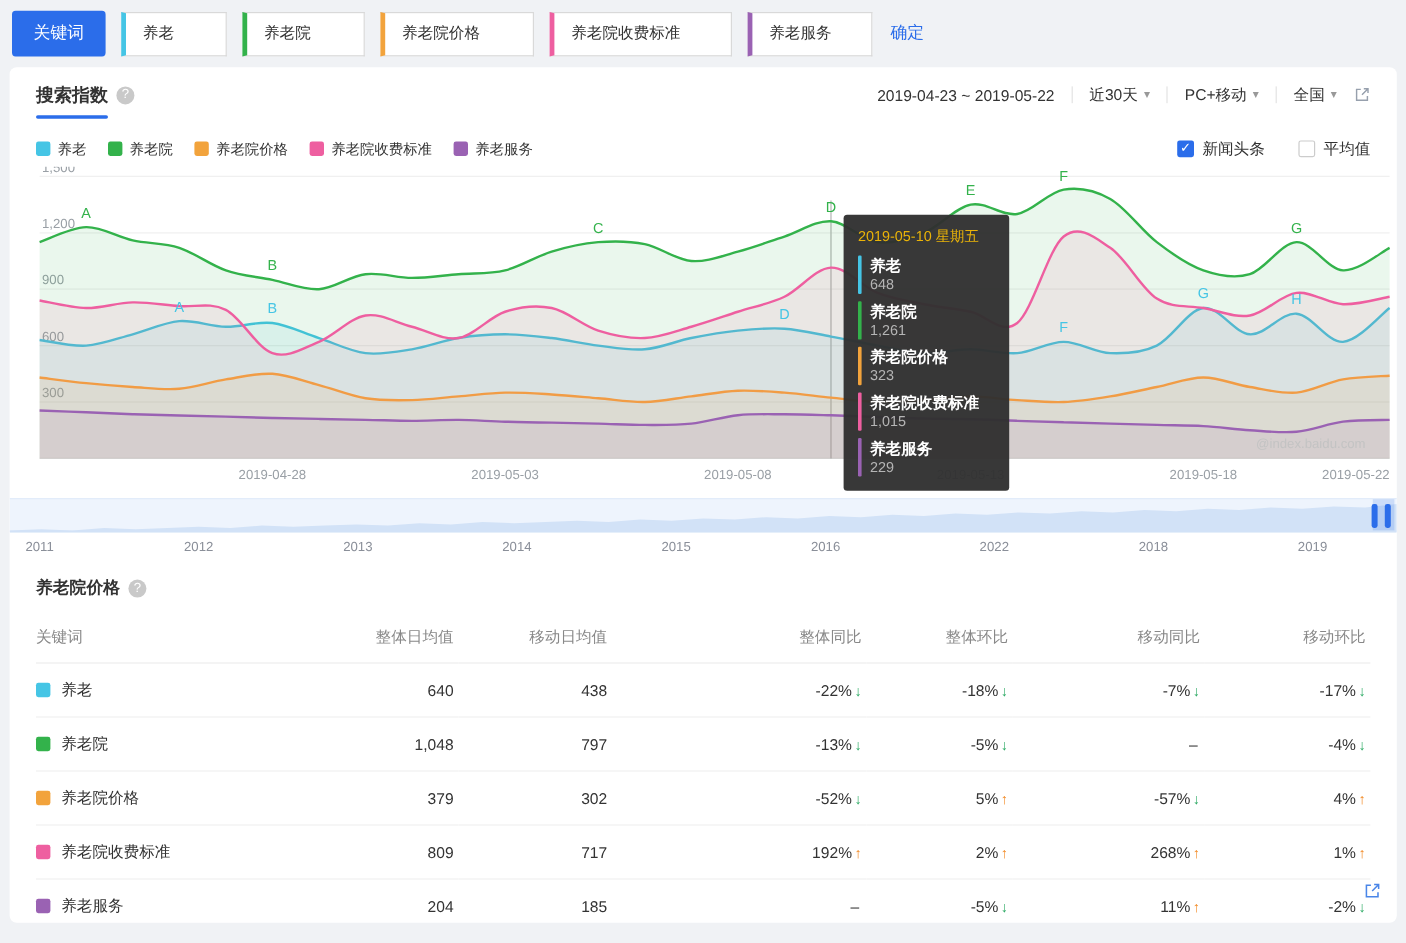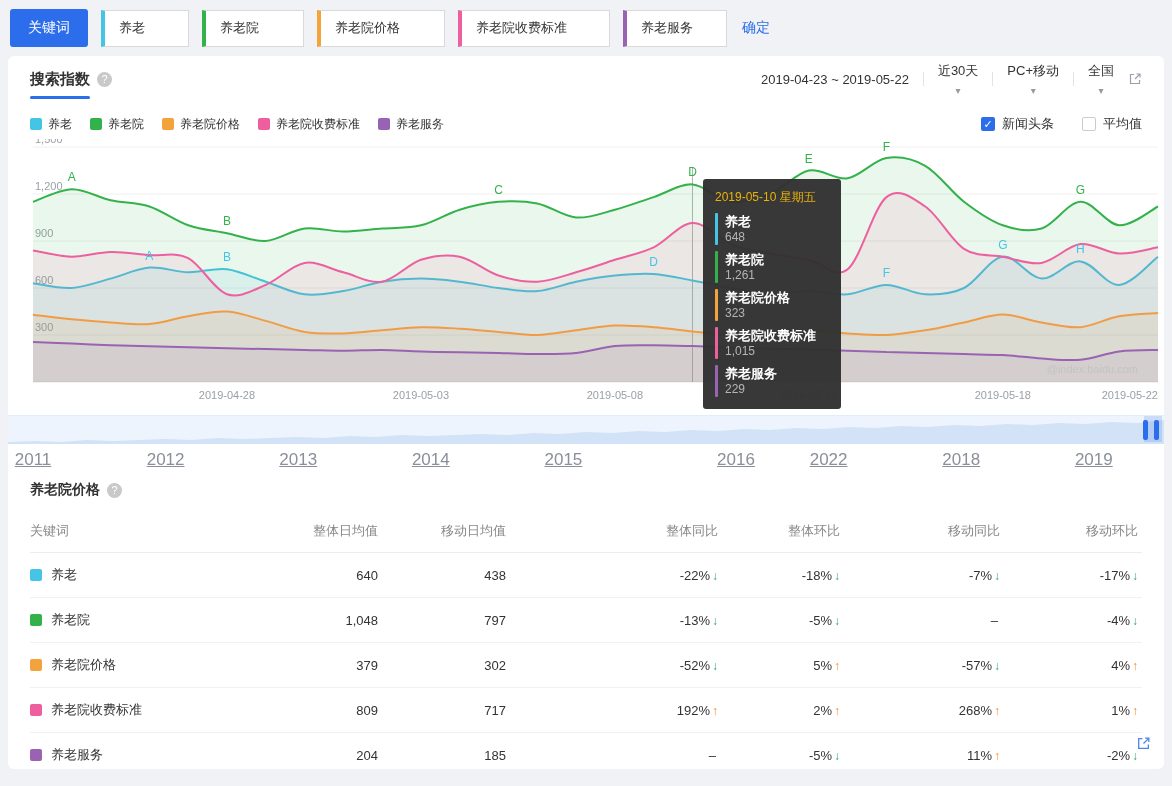--- a/index.html
+++ b/index.html
@@ -24,21 +24,21 @@
 
   .panel-header { display: flex; align-items: center; height: 46px; padding: 16px 22px; }
   .tab { position: relative; height: 46px; display: flex; align-items: center;
          font-size: 15px; font-weight: bold; cursor: pointer; }
   .tab::after { content: ""; position: absolute; left: 0; right: 0; bottom: 3px; height: 3px;
                 background: #2b6dea; border-radius: 2px; }
   .qmark { width: 15px; height: 15px; border-radius: 50%; background: #c9c9c9; color: #fff;
            font-size: 11px; line-height: 15px; text-align: center; margin-left: 7px; }
   .header-right { margin-left: auto; display: flex; align-items: center; font-size: 13px; }
   .sep { width: 1px; height: 14px; background: #e3e3e3; margin: 0 14px; }
-  .select { display: flex; align-items: center; gap: 5px; cursor: pointer; flex-direction: column; }
+  .select { display: flex; align-items: center; gap: 5px; cursor: pointer; }
   .caret { color: #999; font-size: 10px; }
   .ext-icon { margin-left: 14px; cursor: pointer; display: inline-flex; }
 
   
   .legend-row { display: flex; align-items: center; padding: 13px 22px 4px 22px; }
   .legend-item { display: flex; align-items: center; margin-right: 18px; font-size: 12px; cursor: pointer; }
   .sq { width: 12px; height: 12px; border-radius: 2px; margin-right: 6px; }
   .legend-right { margin-left: auto; display: flex; align-items: center; gap: 28px; font-size: 13px; }
   .cb-item { display: flex; align-items: center; cursor: pointer; }
   .cb { width: 14px; height: 14px; border-radius: 2px; margin-right: 7px; }
@@ -56,21 +56,21 @@
   .tt-name { color: #fff; font-size: 13px; font-weight: bold; line-height: 17px; }
   .tt-val { color: #b5b5b5; font-size: 12px; line-height: 15px; }
 
   
   .timeline-band { position: relative; height: 28px; margin-top: 4px; background: #eef4fd;
                    border-top: 1px solid #e2ecfa; border-bottom: 1px solid #e2ecfa; cursor: pointer; }
   .tl-sel { position: absolute; top: 0; bottom: 0; left: 1136px; right: 2px; background: rgba(43,109,234,0.18); }
   .tl-handle { position: absolute; top: 4px; width: 5px; height: 20px; border-radius: 2px; background: #2b6dea; cursor: ew-resize; }
   .h1 { left: 1135px; } .h2 { left: 1146px; }
   .years { position: relative; height: 22px; margin-top: 4px; }
-  .years span { position: absolute; top: 3px; transform: translateX(-50%); font-size: 17px; color: #8a8f99; text-decoration: underline; }
+  .years span { position: absolute; top: 3px; transform: translateX(-50%); font-size: 11px; color: #8a8f99; }
 
   
   .overview { padding: 12px 22px 0 22px; }
   .ov-header { display: flex; align-items: center; }
   .ov-title { font-size: 14px; font-weight: bold; }
   table { width: 100%; border-collapse: collapse; margin-top: 13px; table-layout: fixed; }
   th { font-weight: normal; color: #888; font-size: 13px; text-align: right;
        padding: 10px 4px 12px 0; border-bottom: 1px solid #ededed; }
   th:first-child { text-align: left; padding-left: 0; }
   td { font-size: 13px; color: #333; text-align: right; padding: 13px 4px 13px 0;
@@ -263,21 +263,21 @@
     <div class="tl-sel"></div>
     <div class="tl-handle h1"></div>
     <div class="tl-handle h2"></div>
   </div>
   <div class="years" id="years">
       <span style="left: 25px;">2011</span>
       <span style="left: 157.6px;">2012</span>
       <span style="left: 290.2px;">2013</span>
       <span style="left: 422.8px;">2014</span>
       <span style="left: 555.4px;">2015</span>
-      <span style="left: 728px;">2016</span>
+      <span style="left: 680px;">2016</span>
       <span style="left: 820.6px;">2022</span>
       <span style="left: 953.2px;">2018</span>
       <span style="left: 1085.8px;">2019</span>
     </div>
 
   <div class="overview">
     <div class="ov-header">
       <span class="ov-title">养老院价格</span>
       <span class="qmark">?</span>
     </div>

